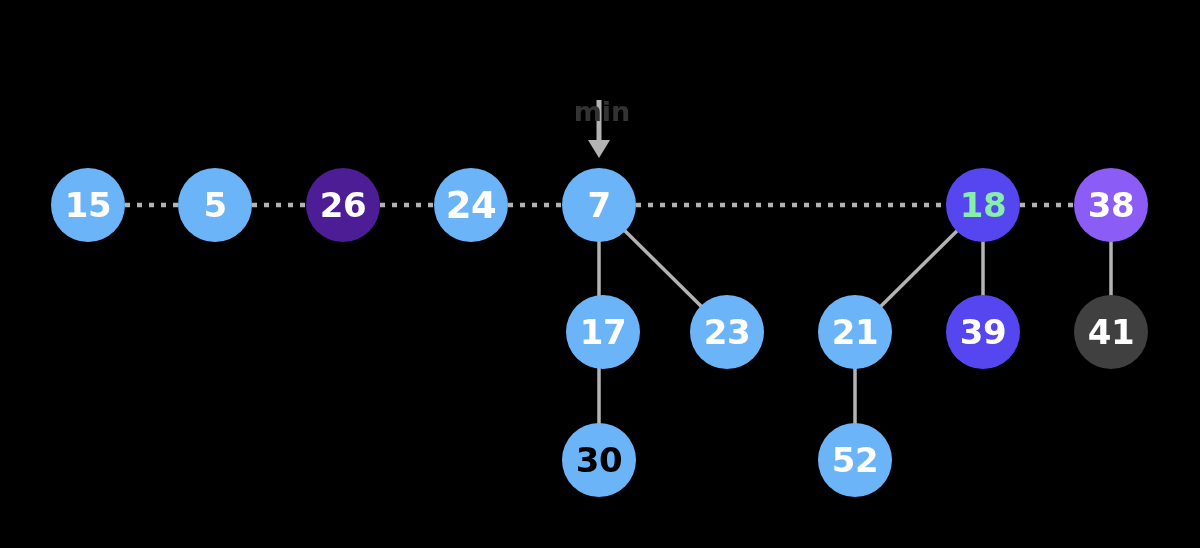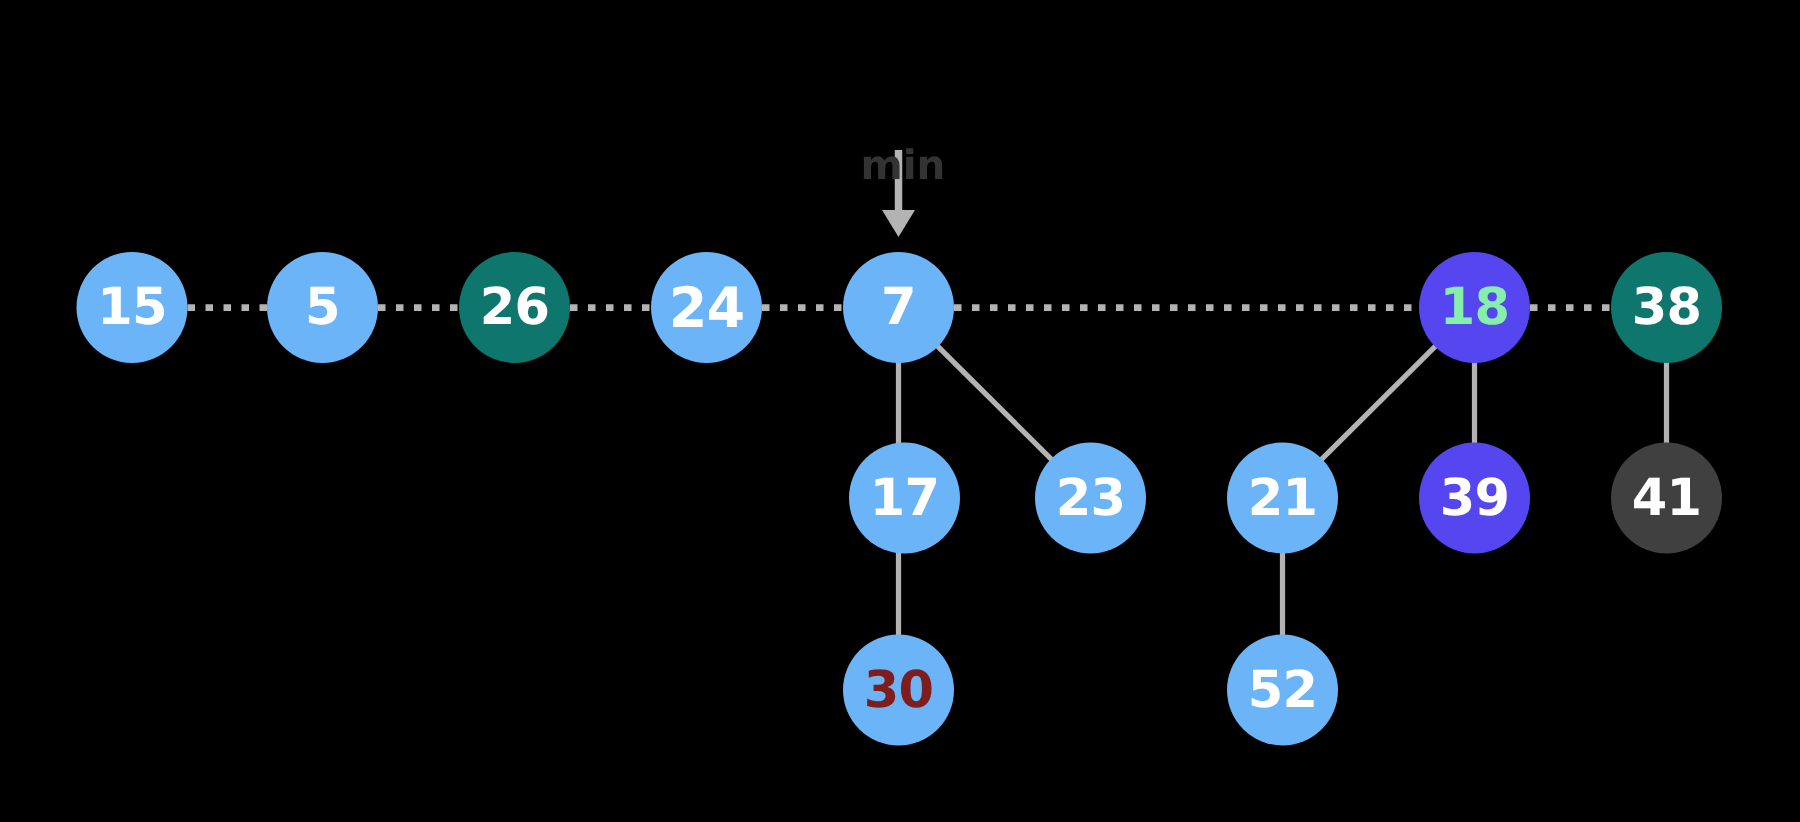--- a/index.html
+++ b/index.html
@@ -74,51 +74,51 @@
       <polygon points="588,140 610,140 599,158" fill="#b3b3b3"></polygon>
     </svg>
 
   <div id="node-layer">
       <div class="node" style="width: 74px; height: 74px; left: 51px; top: 168px; background: rgb(108, 180, 248); color: rgb(255, 255, 255); font-size: 34px;">
         <span class="node-label">15</span>
       </div>
       <div class="node" style="width: 74px; height: 74px; left: 178px; top: 168px; background: rgb(108, 180, 248); color: rgb(255, 255, 255); font-size: 34px;">
         <span class="node-label">5</span>
       </div>
-      <div class="node" style="width: 74px; height: 74px; left: 306px; top: 168px; background: #0f766e; color: rgb(255, 255, 255); font-size: 34px;">
+      <div class="node" style="width: 74px; height: 74px; left: 306px; top: 168px; background: #4c1d95; color: rgb(255, 255, 255); font-size: 34px;">
         <span class="node-label">26</span>
       </div>
       <div class="node" style="width: 74px; height: 74px; left: 434px; top: 168px; background: rgb(108, 180, 248); color: rgb(255, 255, 255); font-size: 37px;">
         <span class="node-label">24</span>
       </div>
       <div class="node" style="width: 74px; height: 74px; left: 562px; top: 168px; background: rgb(108, 180, 248); color: rgb(255, 255, 255); font-size: 34px;">
         <span class="node-label">7</span>
       </div>
       <div class="node" style="width: 74px; height: 74px; left: 946px; top: 168px; background: rgb(85, 70, 240); color: #86efac; font-size: 34px;">
         <span class="node-label">18</span>
       </div>
-      <div class="node" style="width: 74px; height: 74px; left: 1074px; top: 168px; background: #0f766e; color: rgb(255, 255, 255); font-size: 34px;">
+      <div class="node" style="width: 74px; height: 74px; left: 1074px; top: 168px; background: #8b5cf6; color: rgb(255, 255, 255); font-size: 34px;">
         <span class="node-label">38</span>
       </div>
       <div class="node" style="width: 74px; height: 74px; left: 566px; top: 295px; background: rgb(108, 180, 248); color: rgb(255, 255, 255); font-size: 34px;">
         <span class="node-label">17</span>
       </div>
       <div class="node" style="width: 74px; height: 74px; left: 690px; top: 295px; background: rgb(108, 180, 248); color: rgb(255, 255, 255); font-size: 34px;">
         <span class="node-label">23</span>
       </div>
       <div class="node" style="width: 74px; height: 74px; left: 818px; top: 295px; background: rgb(108, 180, 248); color: rgb(255, 255, 255); font-size: 34px;">
         <span class="node-label">21</span>
       </div>
       <div class="node" style="width: 74px; height: 74px; left: 946px; top: 295px; background: rgb(85, 70, 240); color: rgb(255, 255, 255); font-size: 34px;">
         <span class="node-label">39</span>
       </div>
       <div class="node" style="width: 74px; height: 74px; left: 1074px; top: 295px; background: #404040; color: rgb(255, 255, 255); font-size: 34px;">
         <span class="node-label">41</span>
       </div>
-      <div class="node" style="width: 74px; height: 74px; left: 562px; top: 423px; background: rgb(108, 180, 248); color: #7f1d1d; font-size: 34px; align-items: center;">
+      <div class="node" style="width: 74px; height: 74px; left: 562px; top: 423px; background: rgb(108, 180, 248); color: #000000; font-size: 34px; align-items: center;">
         <span class="node-label">30</span>
       </div>
       <div class="node" style="width: 74px; height: 74px; left: 818px; top: 423px; background: rgb(108, 180, 248); color: rgb(255, 255, 255); font-size: 34px;">
         <span class="node-label">52</span>
       </div>
     </div>
 
   <div class="min-label" id="min-label" style="font-size: 27px; color: rgb(51, 51, 51); left: 602px; top: 75px; transform: translate(-50%, -50%); margin-top: 36px;">min</div>
 
 </div>

